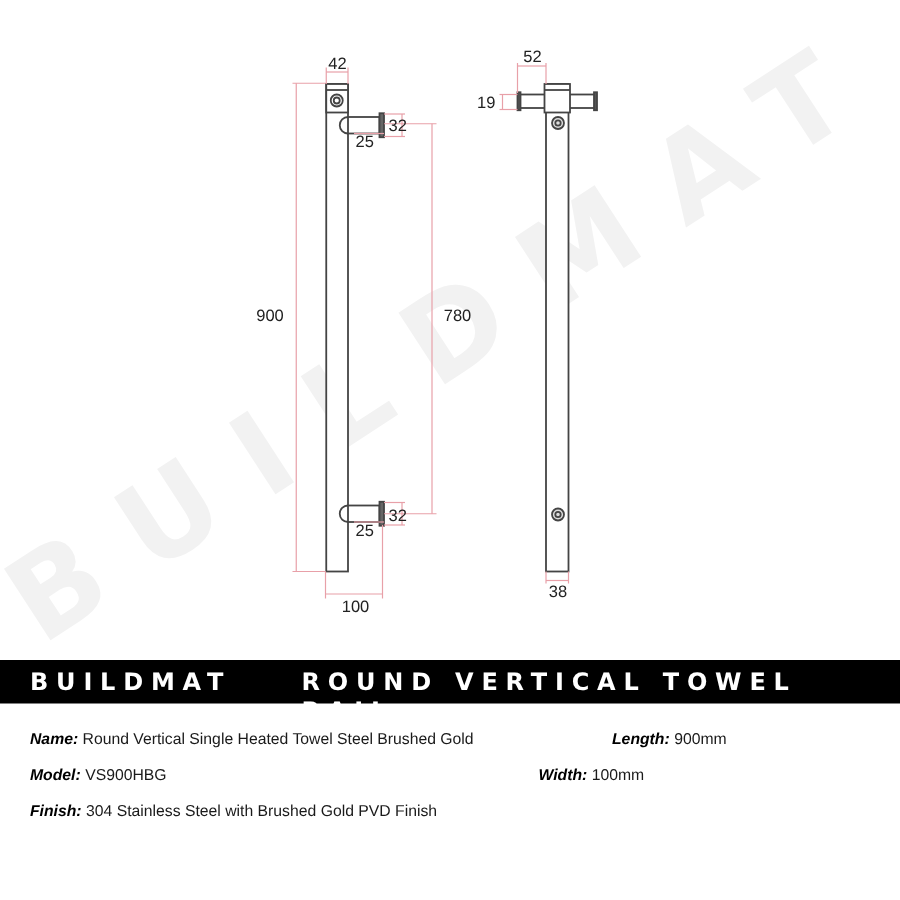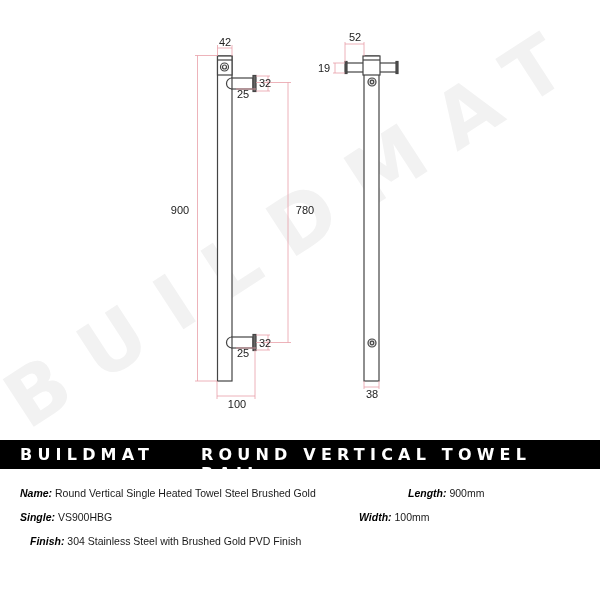--- a/index.html
+++ b/index.html
@@ -131,24 +131,24 @@
   <span class="brand">BUILDMAT</span>
   <span class="title">ROUND VERTICAL TOWEL RAIL</span>
 </div>
 
 <div class="specs">
   <div class="spec" style="left:20px; top:7px;">
     <b>Name:</b>
     <span>Round Vertical Single Heated Towel Steel Brushed Gold</span>
   </div>
   <div class="spec" style="left:20px; top:31px;">
-    <b>Single:</b>
+    <b>Model:</b>
     <span>VS900HBG</span>
   </div>
-  <div class="spec" style="left:30px; top:55px;">
+  <div class="spec" style="left:20px; top:55px;">
     <b>Finish:</b>
     <span>304 Stainless Steel with Brushed Gold PVD Finish</span>
   </div>
   <div class="spec" style="left:393px; top:7px;margin-left:15px;">
     <b>Length:</b>
     <span>900mm</span>
   </div>
   <div class="spec" style="left:359px; top:31px;">
     <b>Width:</b>
     <span>100mm</span>

